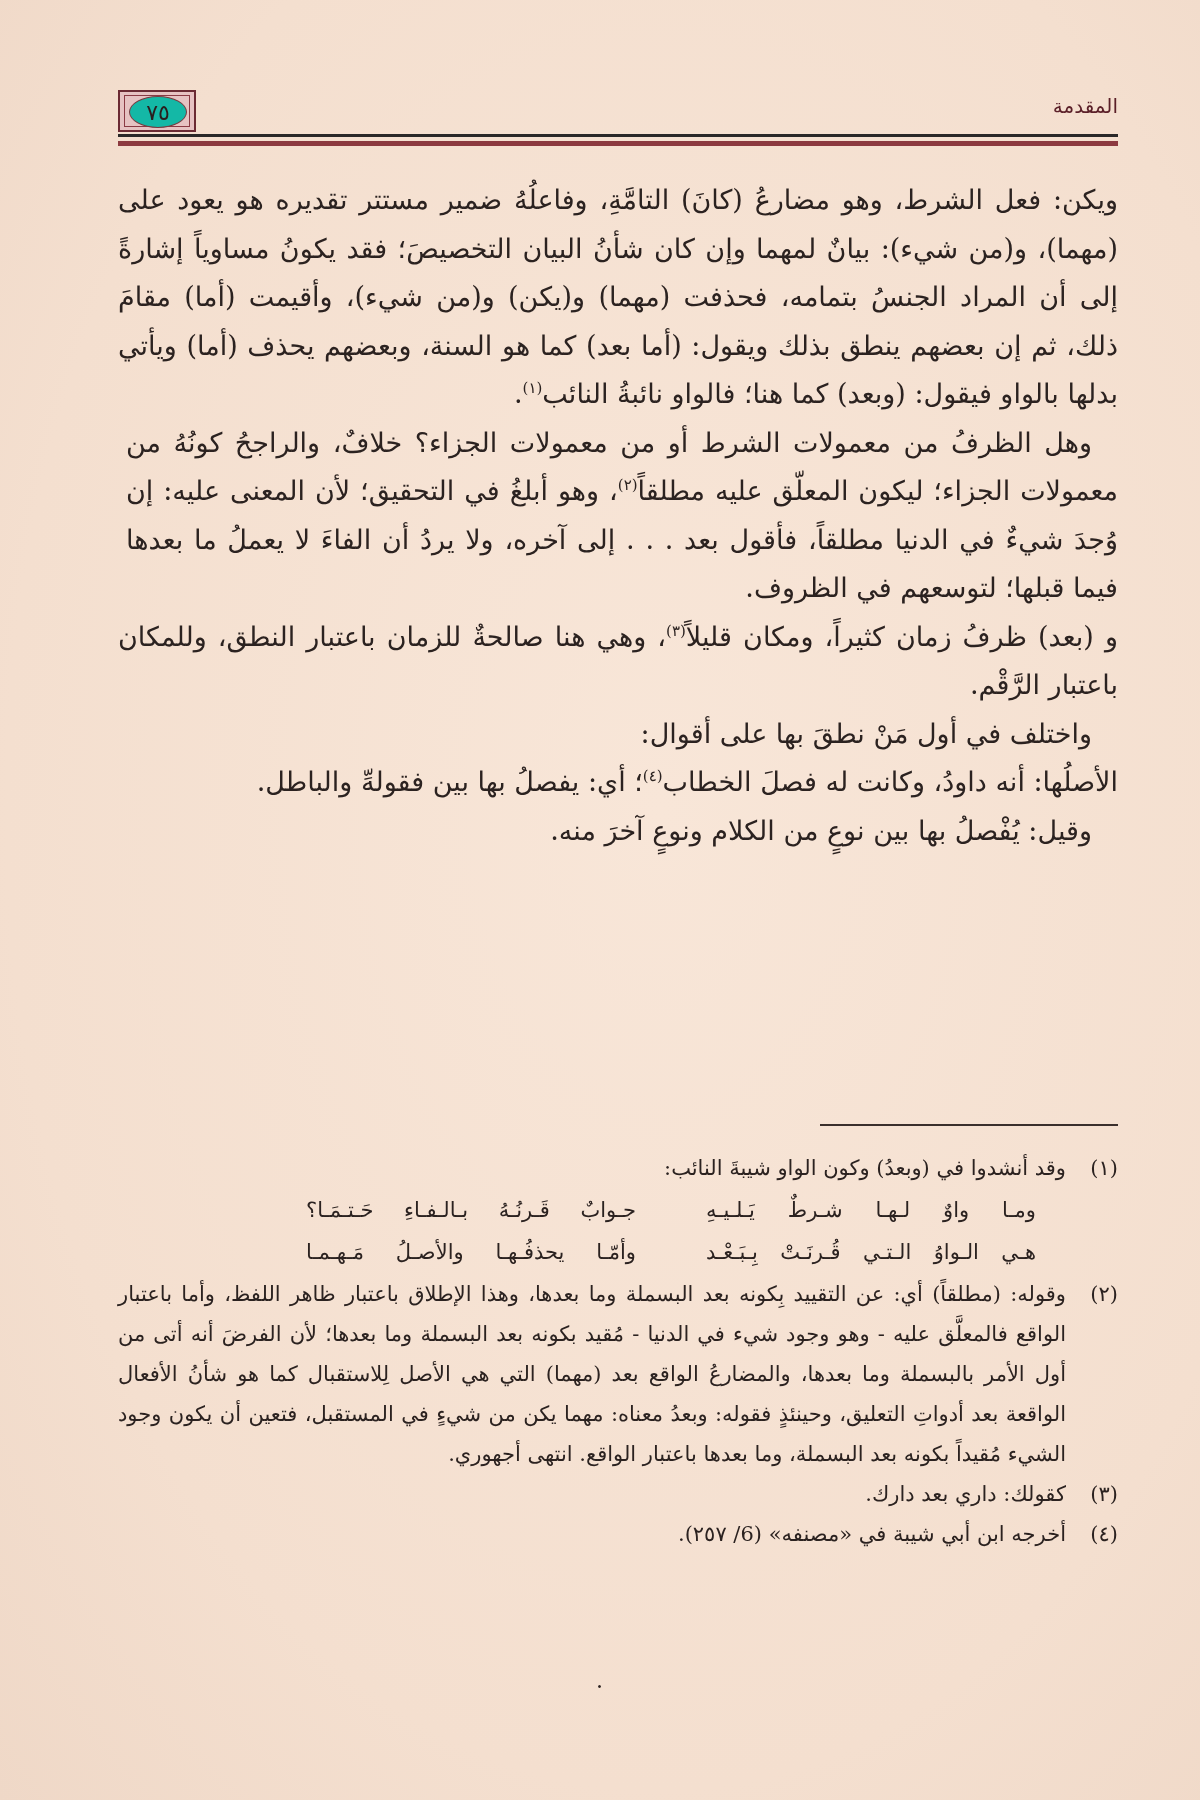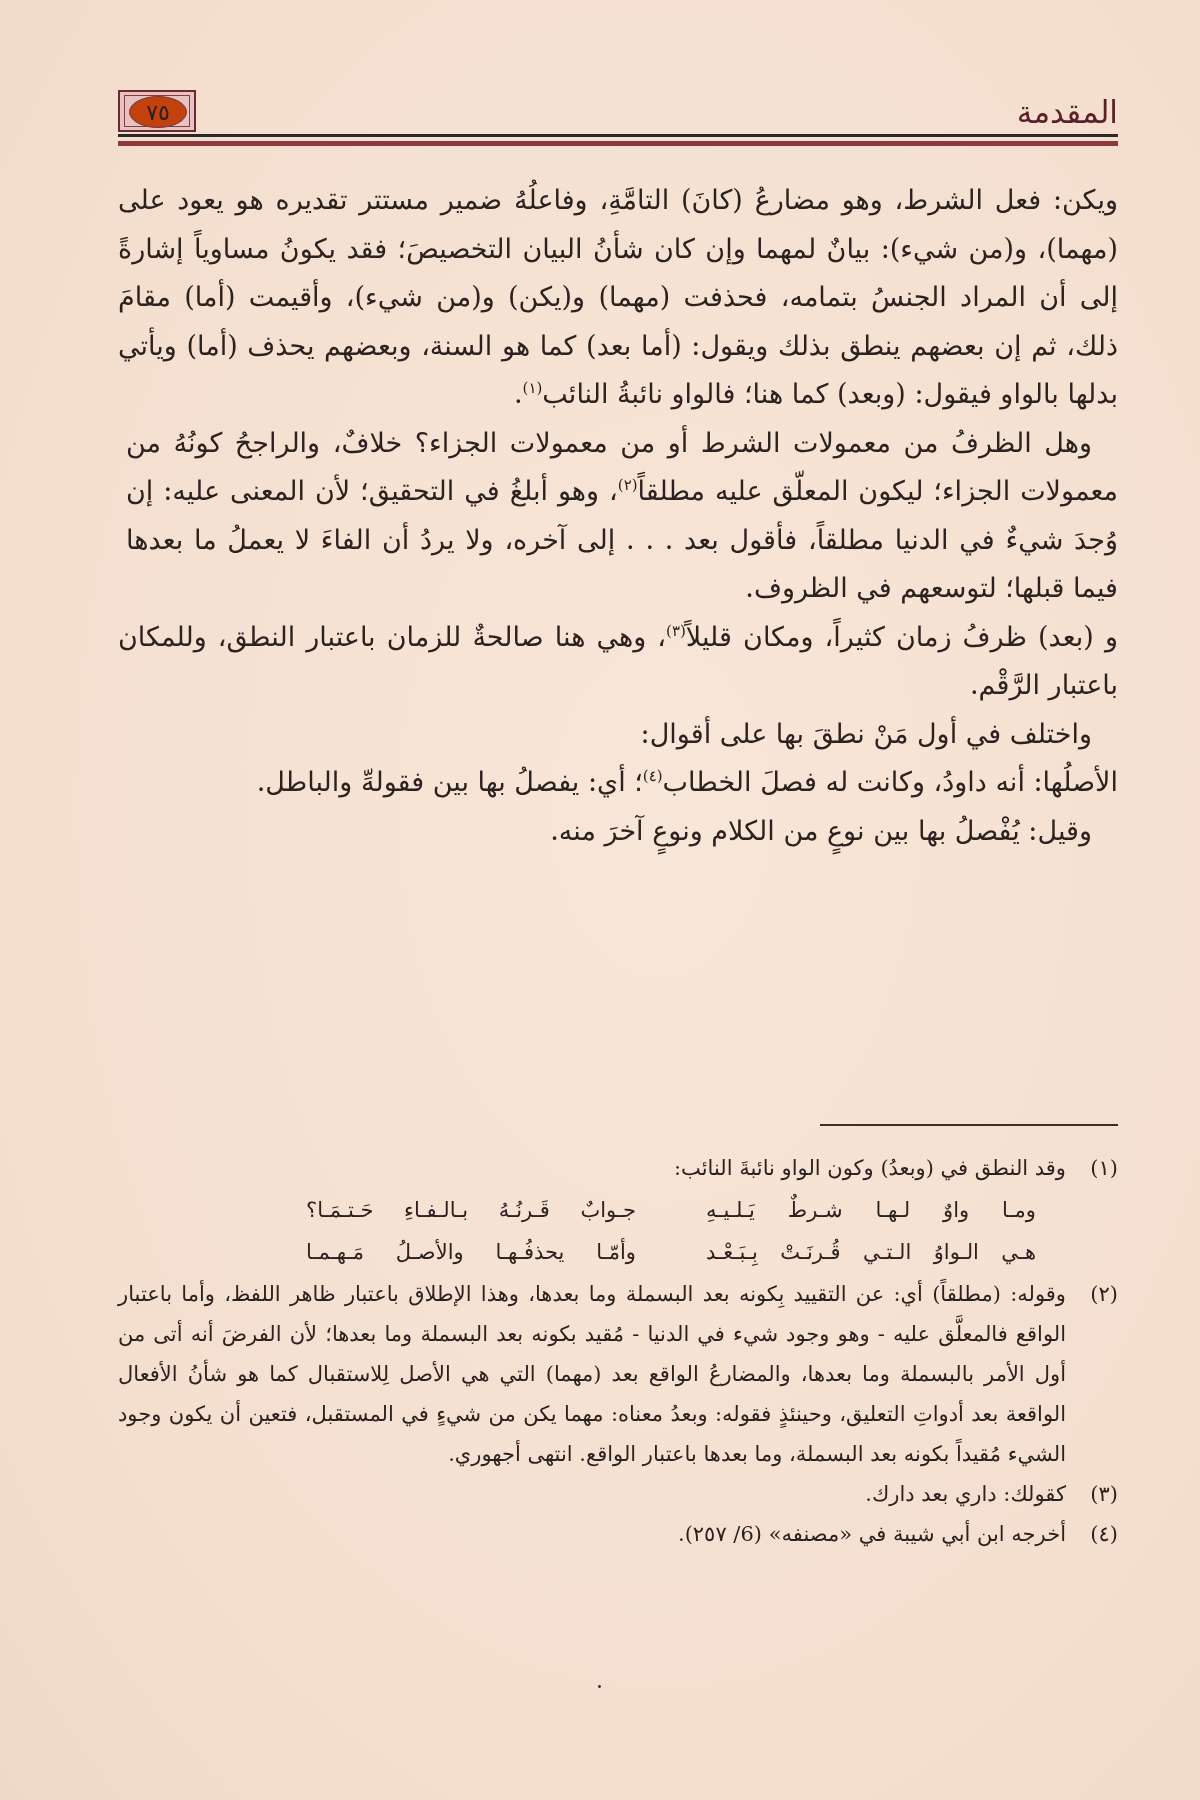--- a/index.html
+++ b/index.html
@@ -26,21 +26,21 @@
       left: 118px;
       top: 88px;
       width: 1000px;
       height: 56px;
     }
     .running-title {
       position: absolute;
       right: 0;
       top: 6px;
       font-family: "DejaVu Sans", sans-serif;
-      font-size: 31px;
+      font-size: 20px;
       color: #5a1f28;
       direction: rtl;
     }
     .page-number-box {
       position: absolute;
       left: 0;
       top: 2px;
       width: 78px;
       height: 42px;
       border: 2px solid #6b2a33;
@@ -51,21 +51,21 @@
       content: "";
       position: absolute;
       left: 4px; top: 3px; right: 4px; bottom: 3px;
       border: 1px solid #8a3a44;
     }
     .page-number-oval {
       position: absolute;
       left: 9px; top: 4px;
       width: 56px; height: 30px;
       border-radius: 50%;
-      background: #c2410c;
+      background: #14b8a6;
       border: 1px solid #7a3a40;
       display: flex;
       align-items: center;
       justify-content: center;
       font-family: "DejaVu Sans", sans-serif;
       font-size: 22px;
       color: #2a1e1e;
       direction: rtl;
     }
     .rule-dark {
@@ -195,21 +195,21 @@
     <p class="para indent">
       <span>وقيل: يُفْصلُ بها بين نوعٍ من الكلام ونوعٍ آخرَ منه.</span>
     </p>
   </div>
 
   <div class="footnote-divider"></div>
 
   <div class="footnotes">
     <div class="footnote">
       <span class="fn-num">(١)</span>
-      <span class="fn-body">وقد النطق في (وبعدُ) وكون الواو نائبةَ النائب:</span>
+      <span class="fn-body">وقد أنشدوا في (وبعدُ) وكون الواو شيبةَ النائب:</span>
     </div>
     <div class="verse-row">
       <span class="hemistich">ومـا واوٌ لـهـا شـرطٌ يَـلـيـهِ</span>
       <span class="hemistich second">جـوابٌ قَـرنُـهُ بـالـفـاءِ حَـتـمَـا؟</span>
     </div>
     <div class="verse-row">
       <span class="hemistich">هـي الـواوُ الـتـي قُـرنَـتْ بِـبَـعْـد</span>
       <span class="hemistich second">وأمّـا يحذفُـهـا والأصـلُ مَـهـمـا</span>
     </div>
     <div class="footnote">

